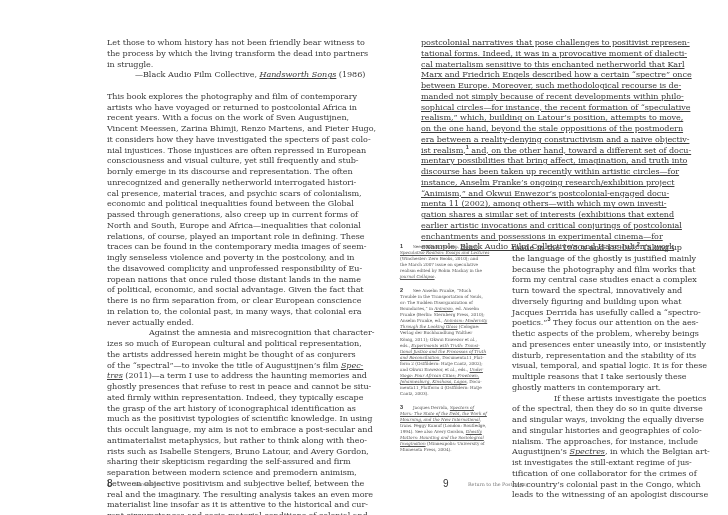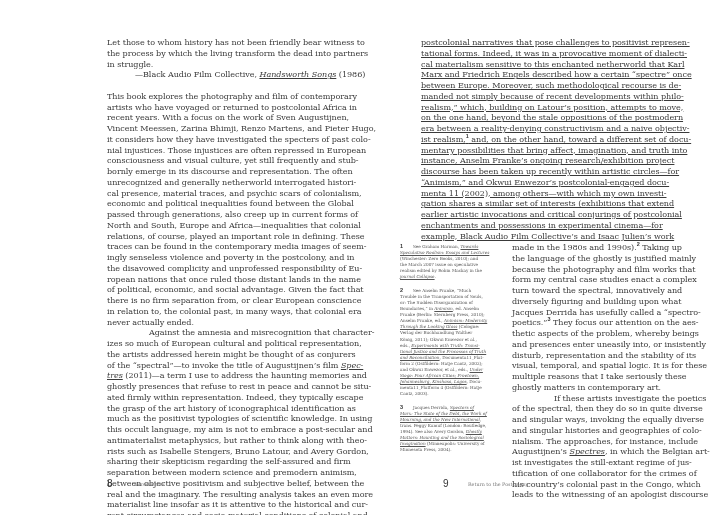--- a/index.html
+++ b/index.html
@@ -92,29 +92,30 @@
 <div class="page" style="left:364px; width:364px;"></div>
 
 <div class="right-top">
   <div id="right-top-a">
       <span class="line">postcolonial narratives that pose challenges to positivist represen-</span>
       <span class="line">tational forms. Indeed, it was in a provocative moment of dialecti-</span>
       <span class="line">cal materialism sensitive to this enchanted netherworld that Karl</span>
       <span class="line">Marx and Friedrich Engels described how a certain “spectre” once</span>
       <span class="line">between Europe. Moreover, such methodological recourse is de-</span>
       <span class="line">manded not simply because of recent developments within philo-</span>
+      <span class="line">sophical circles—for instance, the recent formation of “speculative</span>
       <span class="line">realism,” which, building on Latour’s position, attempts to move,</span>
       <span class="line">on the one hand, beyond the stale oppositions of the postmodern</span>
       <span class="line">era between a reality-denying constructivism and a naive objectiv-</span>
     </div>
   <span class="line"><span>ist realism,</span><sup>1</sup><span> and, on the other hand, toward a different set of docu-</span></span>
   <div id="right-top-b">
       <span class="line">mentary possibilities that bring affect, imagination, and truth into</span>
+      <span class="line">discourse has been taken up recently within artistic circles—for</span>
       <span class="line">instance, Anselm Franke’s ongoing research/exhibition project</span>
-      <span class="line">discourse has been taken up recently within artistic circles—for</span>
       <span class="line">“Animism,” and Okwui Enwezor’s postcolonial-engaged docu-</span>
       <span class="line">menta 11 (2002), among others—with which my own investi-</span>
       <span class="line">gation shares a similar set of interests (exhibitions that extend</span>
       <span class="line">earlier artistic invocations and critical conjurings of postcolonial</span>
       <span class="line">enchantments and possessions in experimental cinema—for</span>
       <span class="line">example, Black Audio Film Collective’s and Isaac Julien’s work</span>
     </div>
 </div>
 
 <div class="right-bottom">

